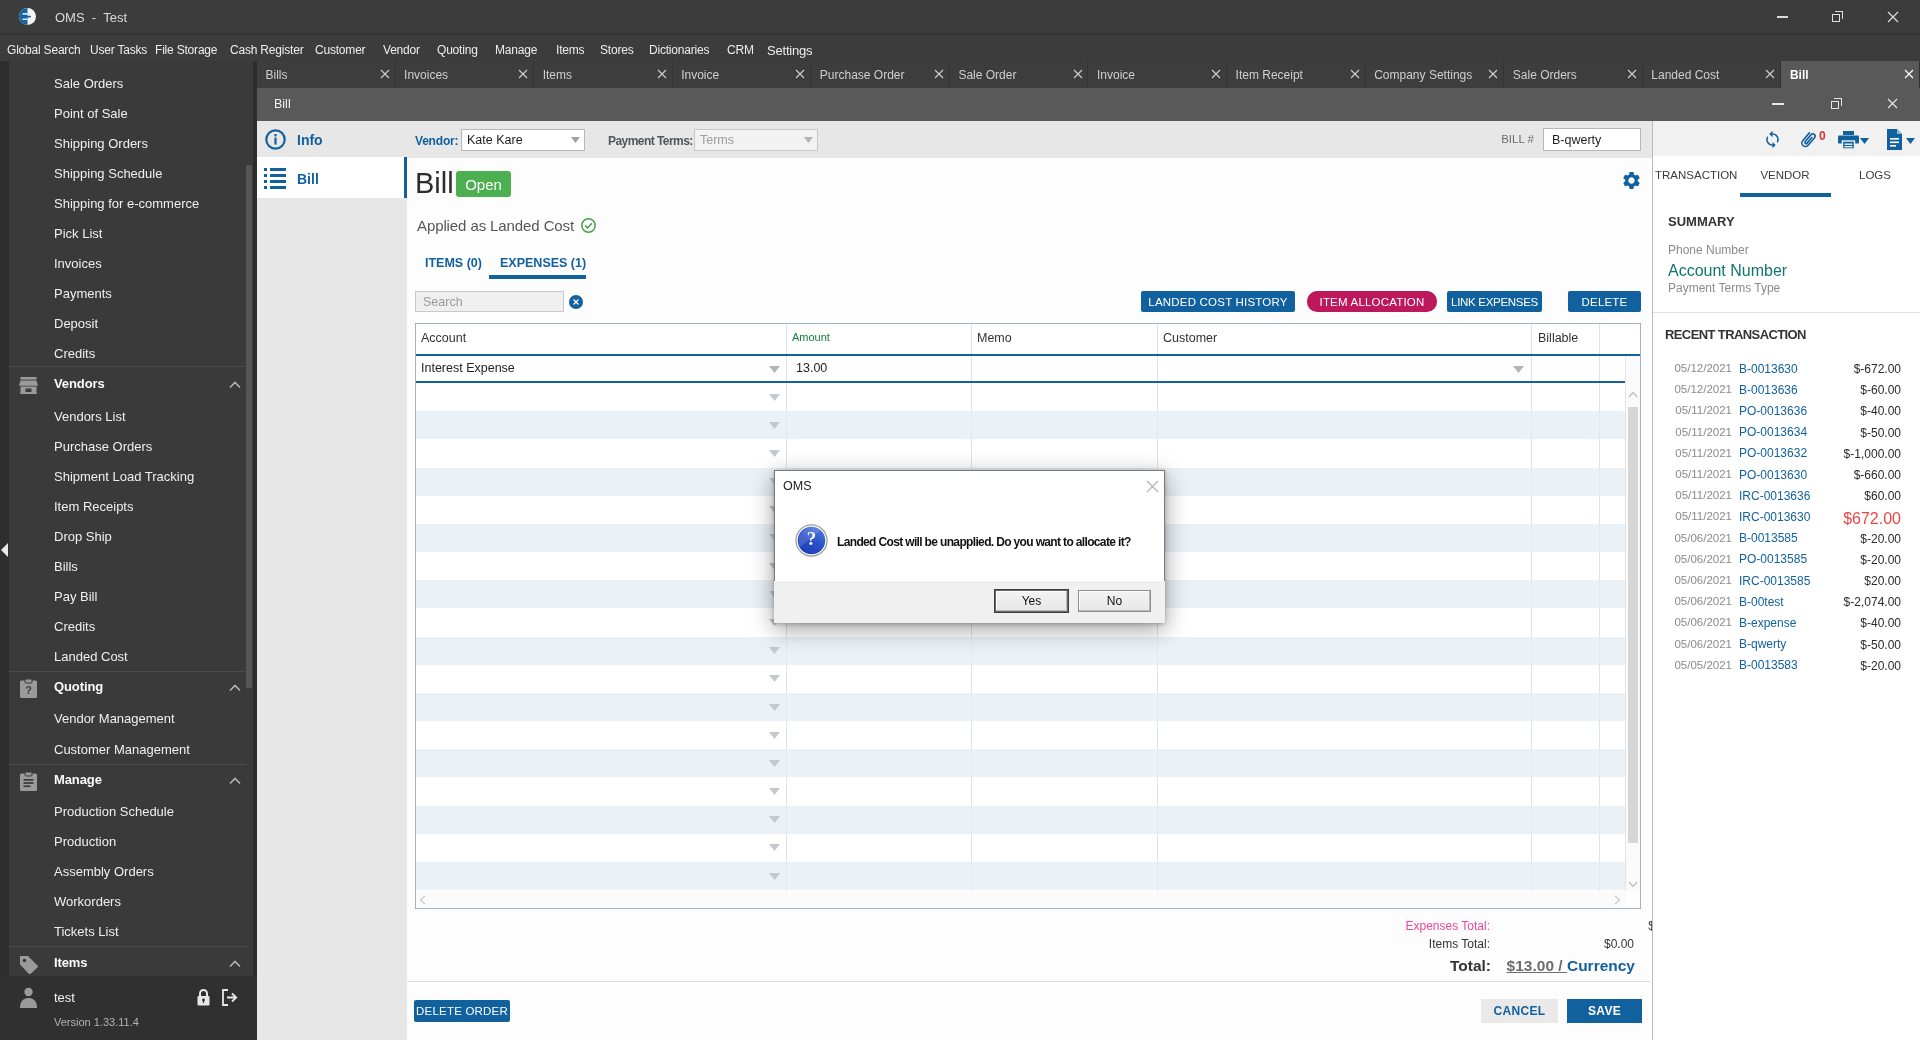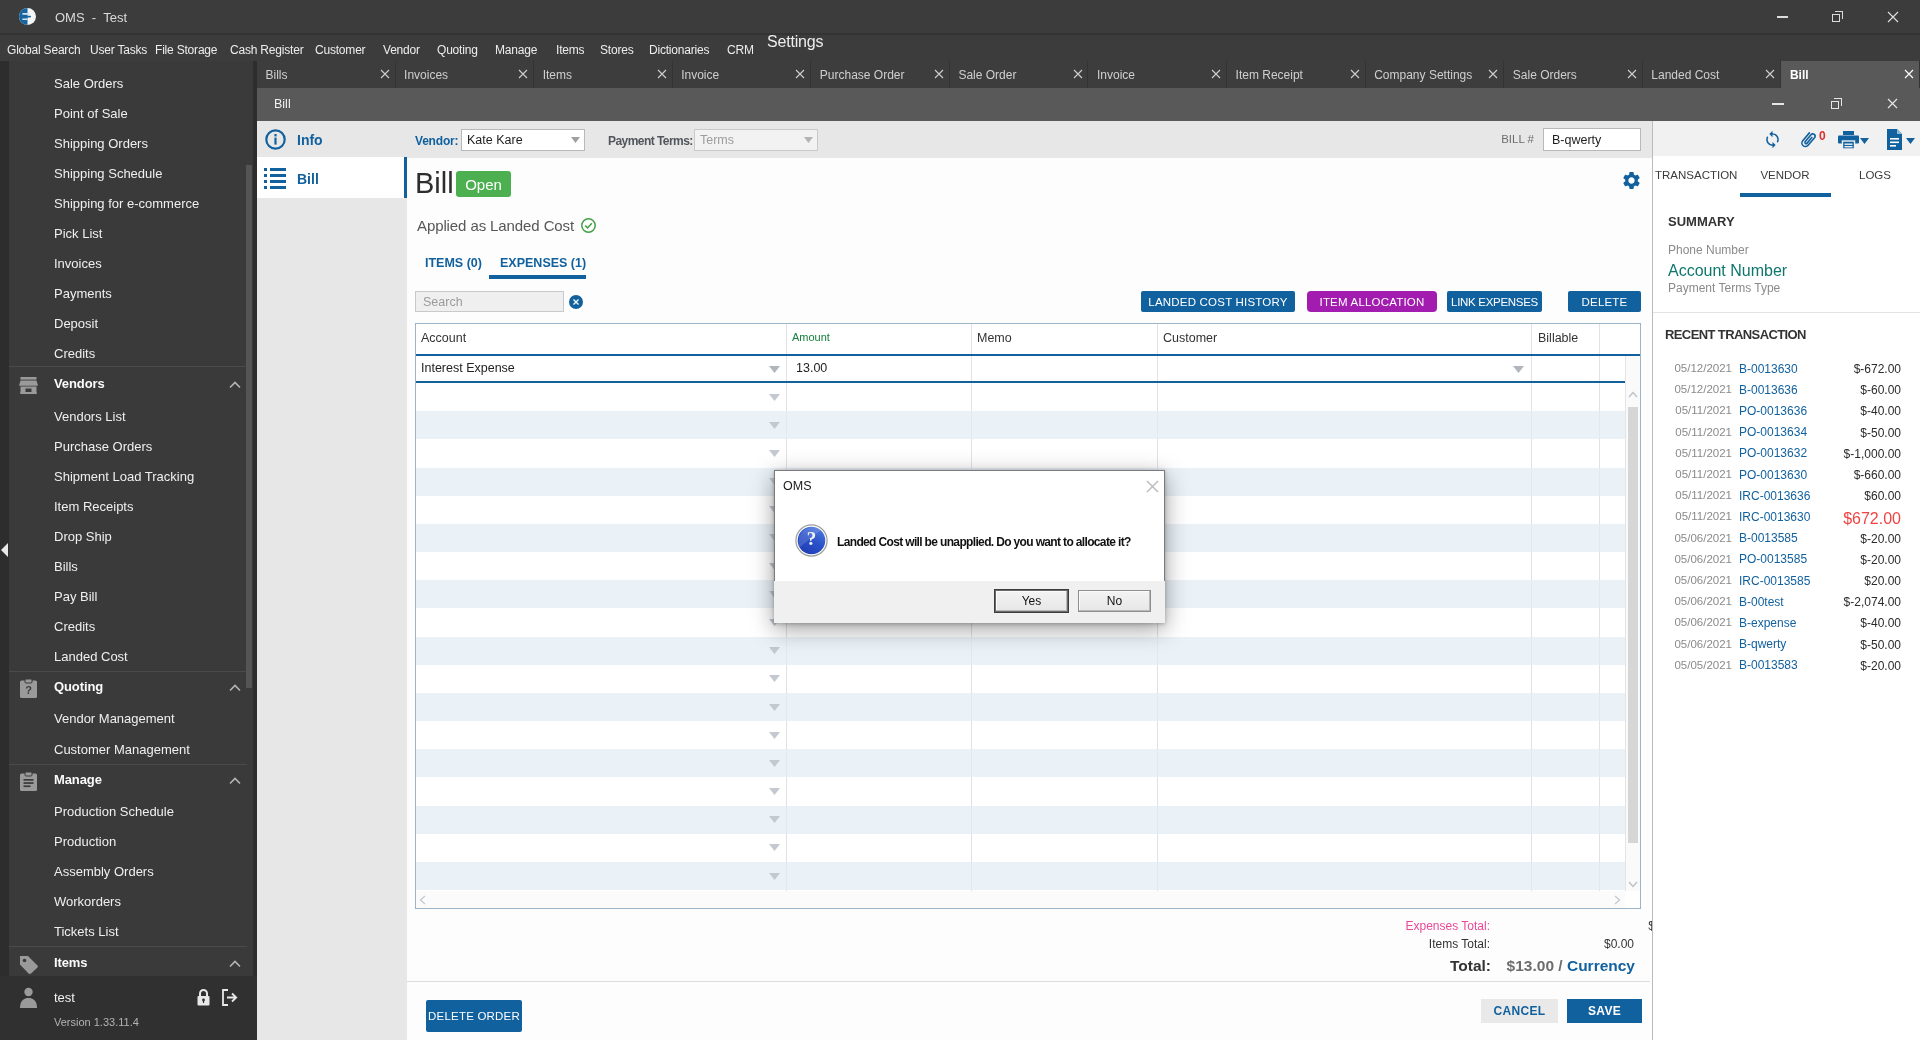--- a/index.html
+++ b/index.html
@@ -33,21 +33,21 @@
 <div class="abs" style="left:155px;top:43px;font-size:12px;letter-spacing:-0.2px;color:#ededed;">File Storage</div>
 <div class="abs" style="left:230px;top:43px;font-size:12px;letter-spacing:-0.2px;color:#ededed;">Cash Register</div>
 <div class="abs" style="left:315px;top:43px;font-size:12px;letter-spacing:-0.2px;color:#ededed;">Customer</div>
 <div class="abs" style="left:383px;top:43px;font-size:12px;letter-spacing:-0.2px;color:#ededed;">Vendor</div>
 <div class="abs" style="left:437px;top:43px;font-size:12px;letter-spacing:-0.2px;color:#ededed;">Quoting</div>
 <div class="abs" style="left:495px;top:43px;font-size:12px;letter-spacing:-0.2px;color:#ededed;">Manage</div>
 <div class="abs" style="left:556px;top:43px;font-size:12px;letter-spacing:-0.2px;color:#ededed;">Items</div>
 <div class="abs" style="left:600px;top:43px;font-size:12px;letter-spacing:-0.2px;color:#ededed;">Stores</div>
 <div class="abs" style="left:649px;top:43px;font-size:12px;letter-spacing:-0.2px;color:#ededed;">Dictionaries</div>
 <div class="abs" style="left:727px;top:43px;font-size:12px;letter-spacing:-0.2px;color:#ededed;">CRM</div>
-<div class="abs" style="left:767px;top:33px;font-size:16px;letter-spacing:-0.2px;color:#ededed;">Settings</div>
+<div class="abs" style="left:767px;top:43px;font-size:13px;letter-spacing:-0.2px;color:#ededed;">Settings</div>
 <div class="abs" style="left:0;top:61px;width:257px;height:979px;background:#2d2d2d;"></div>
 <div class="abs" style="left:9px;top:61px;width:244px;height:915px;background:#3a3a3a;"></div>
 <div class="abs" style="left:246px;top:165px;width:6px;height:523px;background:#555555;"></div>
 <svg class="abs" style="left:0px;top:542px;" width="9" height="16" viewBox="0 0 9 16">
     <path d="M8 1 L1 8 L8 15 Z" fill="#e8e8e8"></path>
   </svg>
 <div class="abs" style="left:54px;top:76px;font-size:13px;color:#efefef;">Sale Orders</div>
 <div class="abs" style="left:54px;top:106px;font-size:13px;color:#efefef;">Point of Sale</div>
 <div class="abs" style="left:54px;top:136px;font-size:13px;color:#efefef;">Shipping Orders</div>
 <div class="abs" style="left:54px;top:166px;font-size:13px;color:#efefef;">Shipping Schedule</div>
@@ -253,21 +253,21 @@
 <div class="abs" style="left:489px;top:275px;width:97px;height:3.5px;background:#12619f;"></div>
 <div class="abs" style="left:415px;top:291px;width:149px;height:21px;background:#efefef;border:1px solid #c9c9c9;"></div>
 <div class="abs" style="left:423px;top:295px;font-size:12.5px;color:#9b9b9b;">Search</div>
 <svg class="abs" style="left:569px;top:295px;" width="14" height="14" viewBox="0 0 14 14">
 <circle cx="7" cy="7" r="7" fill="#12619f"></circle>
 <path d="M4.5 4.5 L9.5 9.5 M9.5 4.5 L4.5 9.5" stroke="#fff" stroke-width="1.3"></path>
 </svg>
 <div class="abs flex" style="left:1141px;top:291px;width:154px;height:21px;background:#12619f;border-radius:2px;justify-content:center;">
     <span style="font-size:11.5px;color:#fff;letter-spacing:0.2px;">LANDED COST HISTORY</span>
   </div>
-<div class="abs flex" style="left:1307px;top:291px;width:130px;height:21px;background:#a21caf;border-radius:4px;justify-content:center;">
+<div class="abs flex" style="left:1307px;top:291px;width:130px;height:21px;background:#be185d;border-radius:10px;justify-content:center;">
     <span style="font-size:11.5px;color:#fff;letter-spacing:0.2px;">ITEM ALLOCATION</span>
   </div>
 <div class="abs flex" style="left:1447px;top:291px;width:95px;height:21px;background:#12619f;border-radius:2px;justify-content:center;">
     <span style="font-size:11.5px;color:#fff;letter-spacing:-0.3px;">LINK EXPENSES</span>
   </div>
 <div class="abs flex" style="left:1568px;top:291px;width:73px;height:21px;background:#12619f;border-radius:2px;justify-content:center;">
     <span style="font-size:11.5px;color:#fff;letter-spacing:0.2px;">DELETE</span>
   </div>
 <div class="abs" style="left:415px;top:323px;width:1226px;height:586px;background:#fff;border:1px solid #9db3c6;"></div>
 <div class="abs" style="left:421px;top:331px;font-size:12.5px;color:#333;">Account</div>
@@ -371,23 +371,23 @@
     <path d="M6 1 L1.5 5 L6 9" stroke="#c8cdd2" stroke-width="1.4" fill="none"></path>
   </svg>
 <svg class="abs" style="left:1614px;top:895px;" width="7" height="10" viewBox="0 0 7 10">
     <path d="M1 1 L5.5 5 L1 9" stroke="#c8cdd2" stroke-width="1.4" fill="none"></path>
   </svg>
 <div class="abs" style="left:1290px;top:919px;width:200px;font-size:12px;color:#ec4899;text-align:right;">Expenses Total:</div>
 <div class="abs" style="left:1585px;top:919px;width:100px;font-size:12px;color:#333;text-align:right;">$13.00</div>
 <div class="abs" style="left:1290px;top:937px;width:200px;font-size:12px;color:#333;text-align:right;">Items Total:</div>
 <div class="abs" style="left:1534px;top:937px;width:100px;font-size:12px;color:#333;text-align:right;">$0.00</div>
 <div class="abs" style="left:1291px;top:957px;width:200px;font-size:15.5px;font-weight:700;color:#333;text-align:right;">Total:</div>
-<div class="abs" style="left:1385px;top:957px;width:250px;font-size:15.5px;font-weight:700;text-align:right;"><span style="color:#6d6d6d;">$13.00 / </span><span style="color:#12619f;">Currency</span></div>
+<div class="abs" style="left:1385px;top:957px;width:250px;font-size:15.5px;font-weight:700;text-align:right;"><span style="color:#6d6d6d;text-decoration:underline;">$13.00 / </span><span style="color:#12619f;">Currency</span></div>
 <div class="abs" style="left:407px;top:981px;width:1243px;height:1px;background:#dcdcdc;"></div>
-<div class="abs flex" style="left:426px;top:1000px;width:96px;height:32px;background:#12619f;border-radius:2px;justify-content:center;">
+<div class="abs flex" style="left:414px;top:1000px;width:96px;height:22px;background:#12619f;border-radius:2px;justify-content:center;">
     <span style="font-size:11.5px;color:#fff;letter-spacing:0.2px;">DELETE ORDER</span>
   </div>
 <div class="abs flex" style="left:1481px;top:999px;width:77px;height:24px;background:#e9e9e9;justify-content:center;">
     <span style="font-size:12px;font-weight:600;color:#12619f;letter-spacing:0.3px;">CANCEL</span>
   </div>
 <div class="abs flex" style="left:1567px;top:999px;width:75px;height:24px;background:#12619f;justify-content:center;">
     <span style="font-size:12px;font-weight:600;color:#fff;letter-spacing:0.3px;">SAVE</span>
   </div>
 <div class="abs" style="left:1652px;top:121px;width:268px;height:919px;background:#fff;border-left:1px solid #bbbbbb;"></div>
 <div class="abs" style="left:1653px;top:121px;width:267px;height:35px;background:#f1f1f1;"></div>

